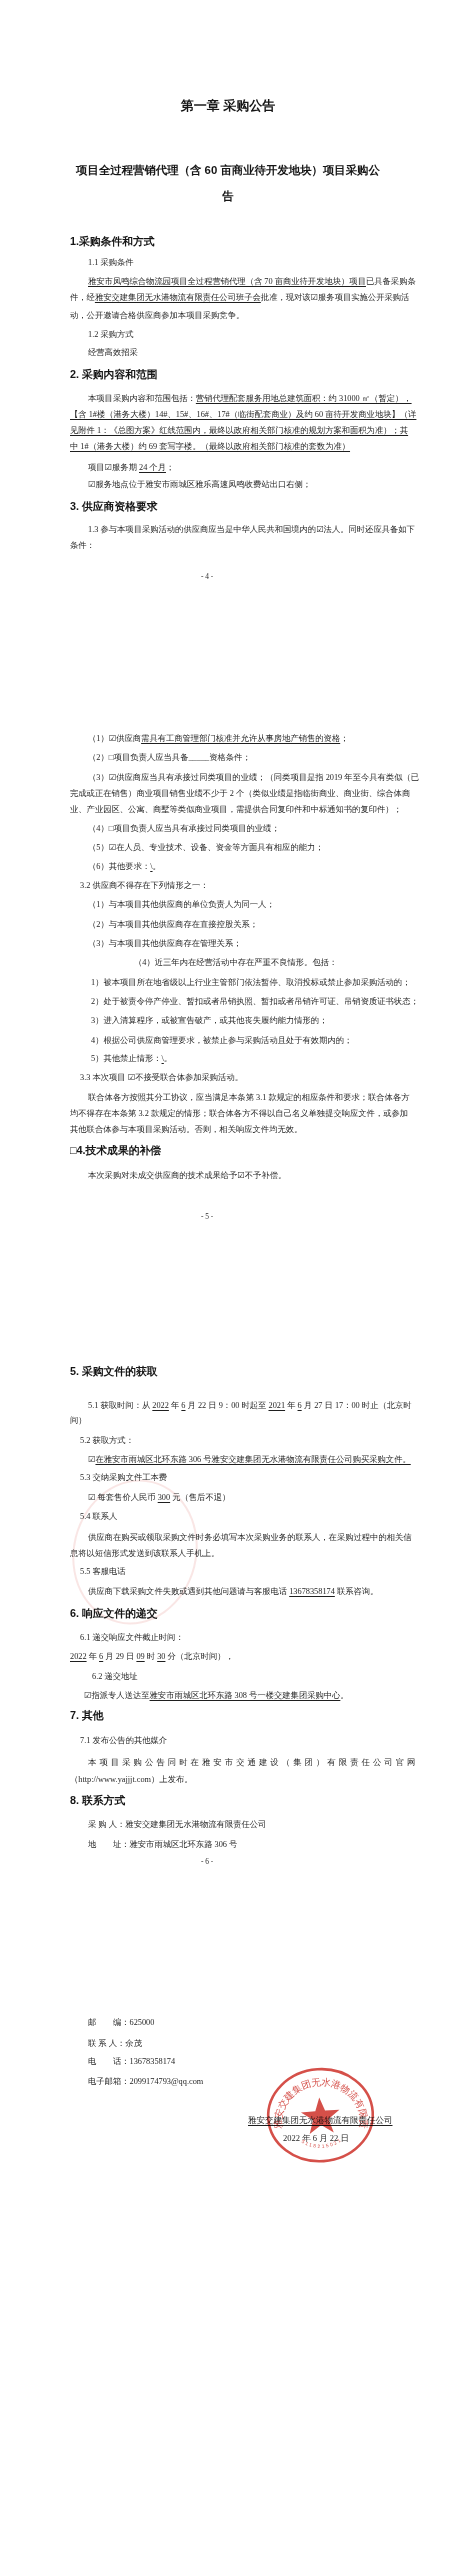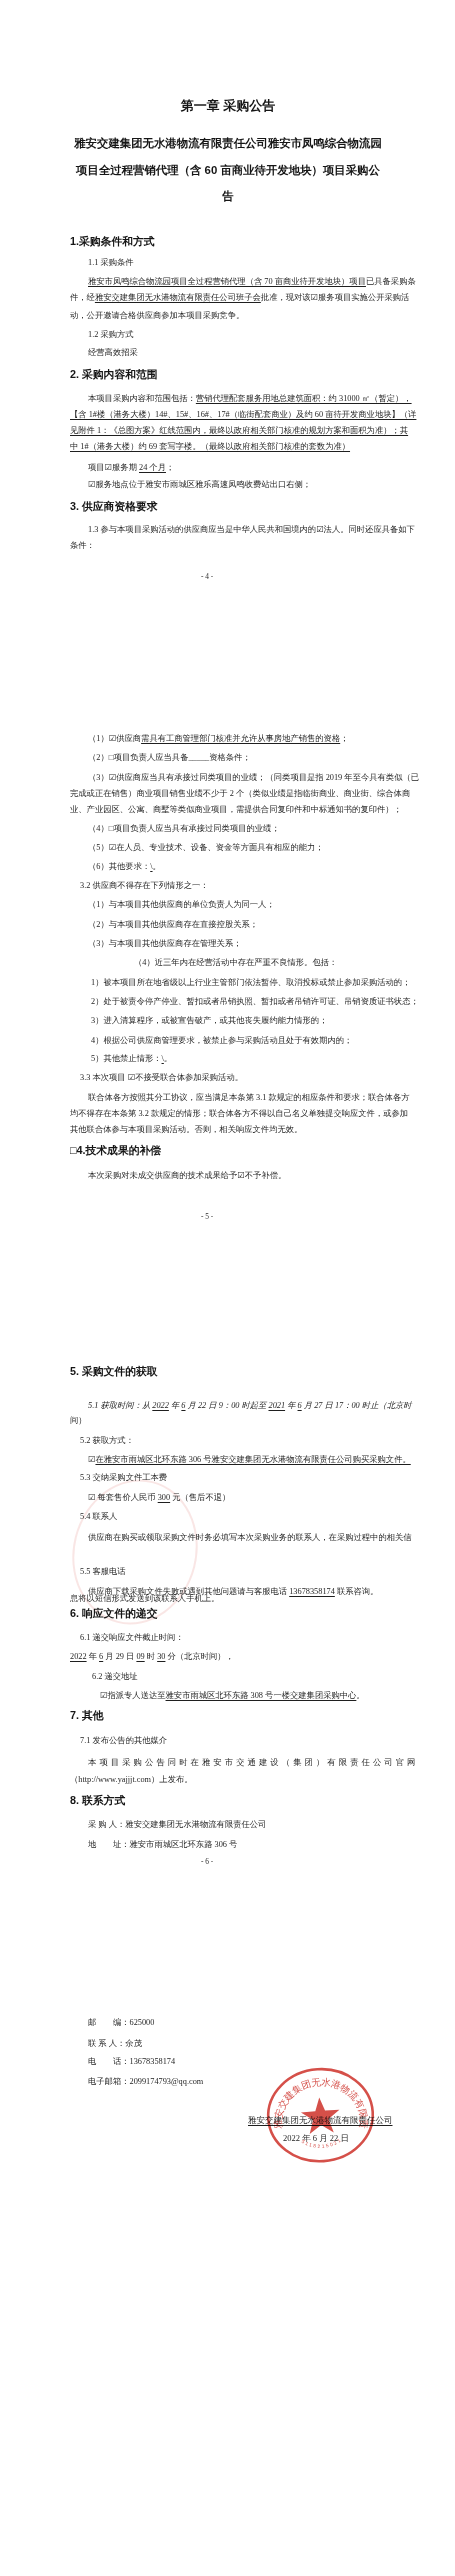--- a/index.html
+++ b/index.html
@@ -24,21 +24,20 @@
               transform:rotate(14deg);}
 </style>
 </head>
 <body>
 
 <div id="doc">
 
   <div id="ghost-ring"></div>
 
   <div class="line h1 center" style="top: 98px;"><span>第一章 采购公告</span></div>
-    <div class="line title center" style="top: 137px;"><span>雅安交建集团无水港物流有限责任公司雅安市凤鸣综合物流园</span></div>
     <div class="line title center" style="top: 164px;"><span>项目全过程营销代理（含 60 亩商业待开发地块）项目采购公</span></div>
     <div class="line title center" style="top: 190px;"><span>告</span></div>
     <div class="line h2" style="top: 235px; left: 70px;"><span>1.采购条件和方式</span></div>
     <div class="line body" style="top: 258px; left: 88px;"><span>1.1 采购条件</span></div>
     <div class="line body" style="top: 277px; left: 88px;"><span class="u">雅安市凤鸣综合物流园项目全过程营销代理（含 70 亩商业待开发地块）项目</span><span>已具备采购条</span></div>
     <div class="line body" style="top: 293px; left: 70px;"><span>件，经</span><span class="u">雅安交建集团无水港物流有限责任公司班子会</span><span>批准，现对该☑服务项目实施公开采购活</span></div>
     <div class="line body" style="top: 311px; left: 70px;"><span>动，公开邀请合格供应商参加本项目采购竞争。</span></div>
     <div class="line body" style="top: 330px; left: 88px;"><span>1.2 采购方式</span></div>
     <div class="line body" style="top: 348px; left: 88px;"><span>经营高效招采</span></div>
     <div class="line h2" style="top: 368px; left: 70px;"><span>2. 采购内容和范围</span></div>
@@ -71,36 +70,36 @@
     <div class="line body" style="top: 1036px; left: 91px;"><span>4）根据公司供应商管理要求，被禁止参与采购活动且处于有效期内的；</span></div>
     <div class="line body" style="top: 1054px; left: 91px;"><span>5）其他禁止情形：</span><span class="u">\</span><span>。</span></div>
     <div class="line body" style="top: 1073px; left: 80px;"><span>3.3 本次项目 ☑不接受联合体参加采购活动。</span></div>
     <div class="line body" style="top: 1093px; left: 88px;"><span>联合体各方按照其分工协议，应当满足本条第 3.1 款规定的相应条件和要求；联合体各方</span></div>
     <div class="line body" style="top: 1109px; left: 70px;"><span>均不得存在本条第 3.2 款规定的情形；联合体各方不得以自己名义单独提交响应文件，或参加</span></div>
     <div class="line body" style="top: 1125px; left: 70px;"><span>其他联合体参与本项目采购活动。否则，相关响应文件均无效。</span></div>
     <div class="line h2" style="top: 1144px; left: 70px;"><span>□4.技术成果的补偿</span></div>
     <div class="line body" style="top: 1171px; left: 88px;"><span>本次采购对未成交供应商的技术成果给予☑不予补偿。</span></div>
     <div class="line pagenum" style="top: 1213px; left: 201px;"><span>- 5 -</span></div>
     <div class="line h2" style="top: 1365px; left: 70px;"><span>5. 采购文件的获取</span></div>
-    <div class="line body" style="top: 1401px; left: 88px; font-style: italic;"><span>5.1 获取时间：从 </span><span class="u">2022</span><span> 年 </span><span class="u">6</span><span> 月 22 日 9：00 时起至 </span><span class="u">2021</span><span> 年 </span><span class="u">6</span><span> 月 27 日 17：00 时止（北京时</span></div>
+    <div class="line body" style="top: 1401px; left: 88px;"><span>5.1 获取时间：从 </span><span class="u">2022</span><span> 年 </span><span class="u">6</span><span> 月 22 日 9：00 时起至 </span><span class="u">2021</span><span> 年 </span><span class="u">6</span><span> 月 27 日 17：00 时止（北京时</span></div>
     <div class="line body" style="top: 1416px; left: 70px;"><span>间）</span></div>
     <div class="line body" style="top: 1436px; left: 80px;"><span>5.2 获取方式：</span></div>
     <div class="line body" style="top: 1455px; left: 88px;"><span>☑</span><span class="u">在雅安市雨城区北环东路 306 号雅安交建集团无水港物流有限责任公司购买采购文件。</span></div>
     <div class="line body" style="top: 1473px; left: 80px;"><span>5.3 交纳采购文件工本费</span></div>
     <div class="line body" style="top: 1493px; left: 88px;"><span>☑ 每套售价人民币 </span><span class="u">300</span><span> 元（售后不退）</span></div>
     <div class="line body" style="top: 1512px; left: 80px;"><span>5.4 联系人</span></div>
     <div class="line body" style="top: 1533px; left: 88px;"><span>供应商在购买或领取采购文件时务必填写本次采购业务的联系人，在采购过程中的相关信</span></div>
-    <div class="line body" style="top: 1549px; left: 70px; margin-top: 45px;"><span>息将以短信形式发送到该联系人手机上。</span></div>
+    <div class="line body" style="top: 1549px; left: 70px;"><span>息将以短信形式发送到该联系人手机上。</span></div>
     <div class="line body" style="top: 1567px; left: 80px;"><span>5.5 客服电话</span></div>
     <div class="line body" style="top: 1587px; left: 88px;"><span>供应商下载采购文件失败或遇到其他问题请与客服电话 </span><span class="u">13678358174</span><span> 联系咨询。</span></div>
     <div class="line h2" style="top: 1607px; left: 70px;"><span>6. 响应文件的递交</span></div>
     <div class="line body" style="top: 1633px; left: 80px;"><span>6.1 递交响应文件截止时间：</span></div>
     <div class="line body" style="top: 1652px; left: 70px;"><span class="u">2022</span><span> 年 </span><span class="u">6</span><span> 月 29 日 </span><span class="u">09</span><span> 时 </span><span class="u">30</span><span> 分（北京时间），</span></div>
     <div class="line body" style="top: 1672px; left: 92px;"><span>6.2 递交地址</span></div>
-    <div class="line body" style="top: 1691px; left: 88px; padding-left: 12px;"><span>☑指派专人送达至</span><span class="u">雅安市雨城区北环东路 308 号一楼交建集团采购中心</span><span>。</span></div>
+    <div class="line body" style="top: 1691px; left: 72px; padding-left: 12px;"><span>☑指派专人送达至</span><span class="u">雅安市雨城区北环东路 308 号一楼交建集团采购中心</span><span>。</span></div>
     <div class="line h2" style="top: 1709px; left: 70px;"><span>7. 其他</span></div>
     <div class="line body" style="top: 1736px; left: 80px;"><span>7.1 发布公告的其他媒介</span></div>
     <div class="line body spread" style="top: 1758px; left: 88px;"><span>本项目采购公告同时在雅安市交通建设（集团）有限责任公司官网</span></div>
     <div class="line body" style="top: 1775px; left: 70px;"><span>（http://www.yajjjt.com）上发布。</span></div>
     <div class="line h2" style="top: 1794px; left: 70px;"><span>8. 联系方式</span></div>
     <div class="line body" style="top: 1820px; left: 88px;"><span>采 购 人：雅安交建集团无水港物流有限责任公司</span></div>
     <div class="line body" style="top: 1840px; left: 88px;"><span>地　　址：雅安市雨城区北环东路 306 号</span></div>
     <div class="line pagenum" style="top: 1858px; left: 201px;"><span>- 6 -</span></div>
     <div class="line body" style="top: 2018px; left: 88px;"><span>邮　　编：625000</span></div>
     <div class="line body" style="top: 2039px; left: 88px;"><span>联 系 人：余茂</span></div>

